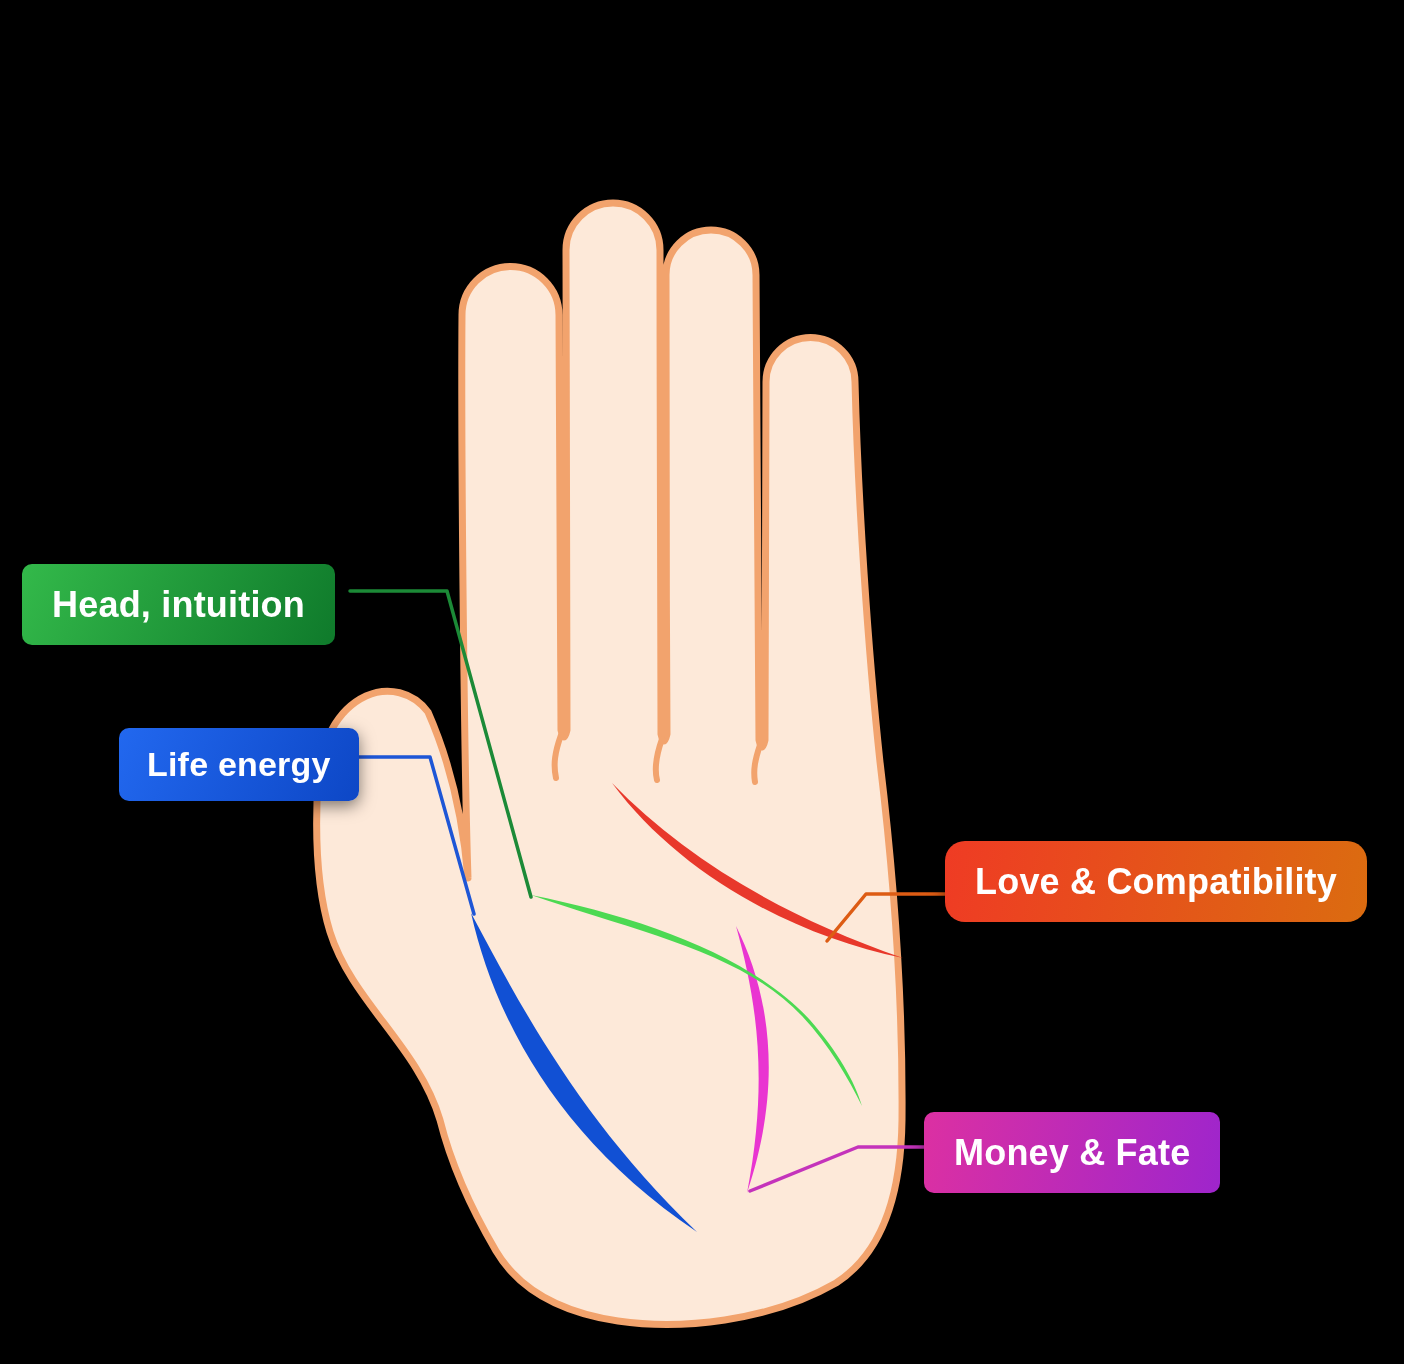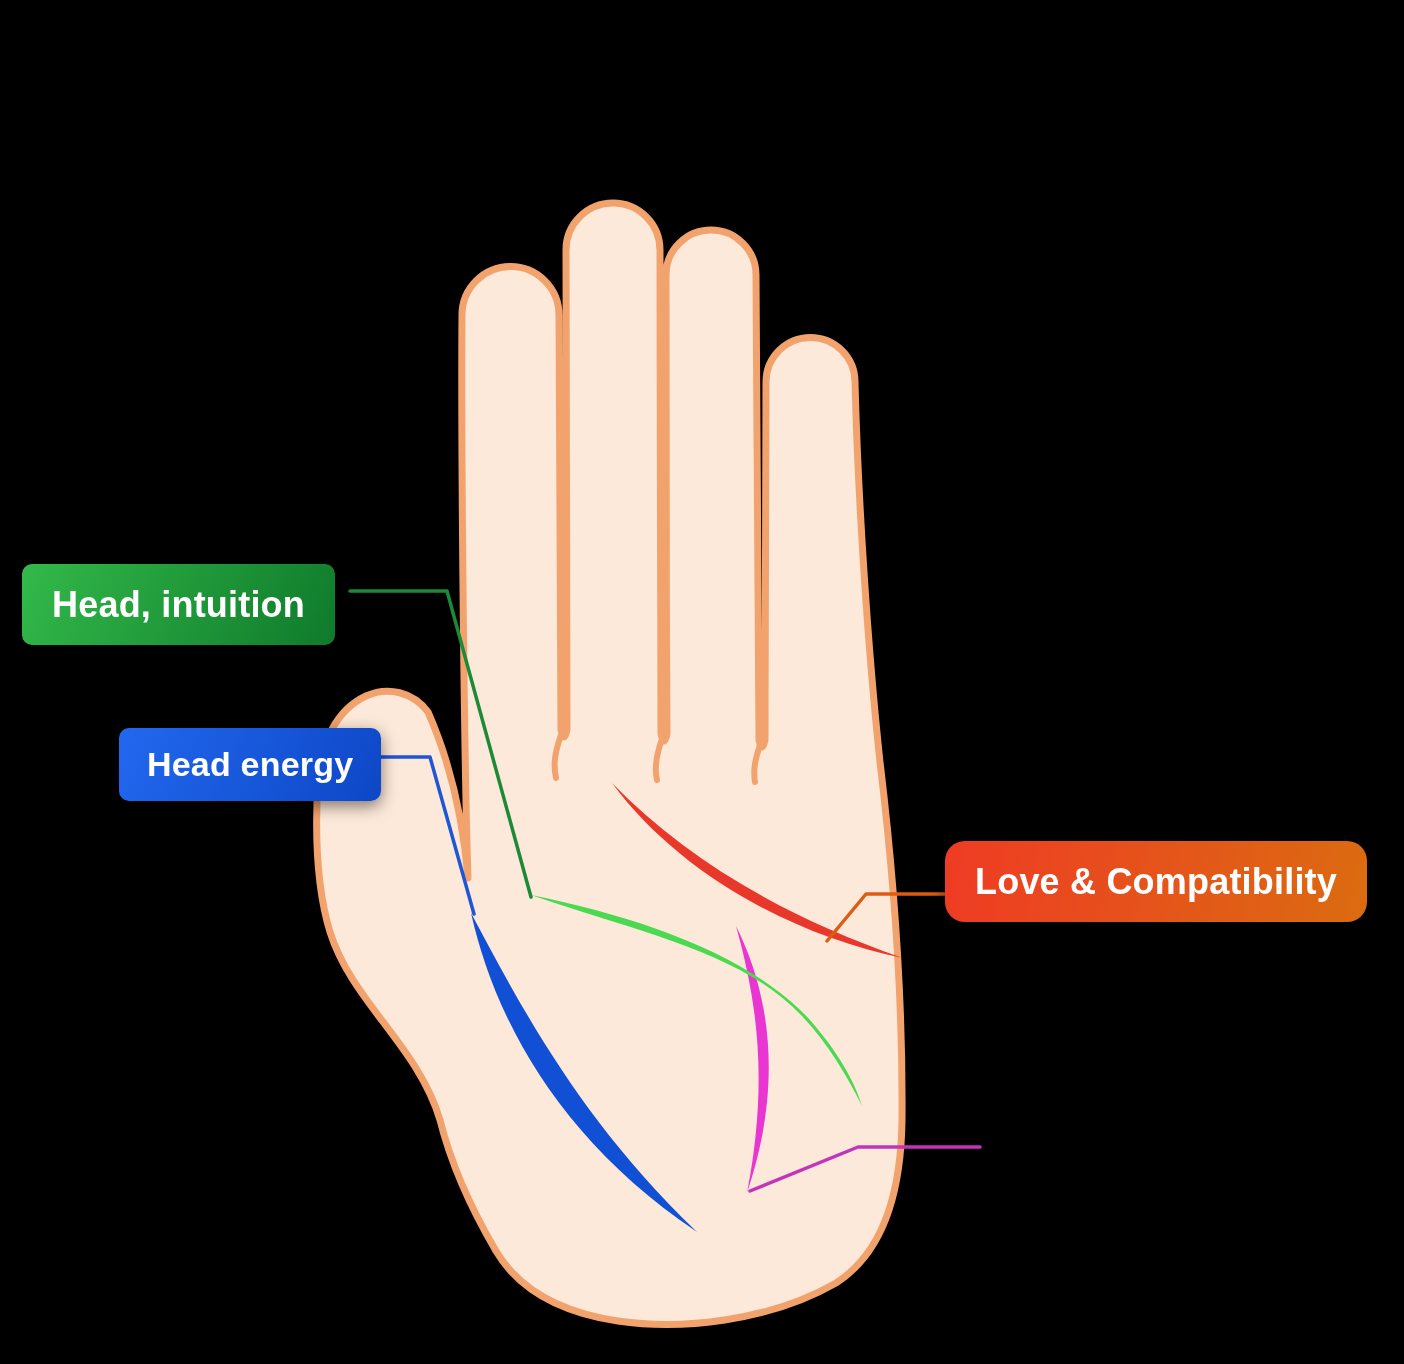--- a/index.html
+++ b/index.html
@@ -154,21 +154,24 @@
     <polyline class="leader leader-life" points="340,757 430,757 474,914"></polyline>
     <polyline class="leader leader-love" points="1000,894 866,894 827,941"></polyline>
     <polyline class="leader leader-money" points="980,1147 858,1147 750,1191"></polyline>
   </svg>
 
   <div class="label label-head">
     <span>Head, intuition</span>
   </div>
 
   <div class="label label-life">
-    <span>Head energy</span>
+    <span>Life energy</span>
   </div>
 
   <div class="label label-love">
     <span>Love &amp; Compatibility</span>
   </div>
 
+  <div class="label label-money">
+    <span>Money &amp; Fate</span>
+  </div>
 
 </div>
 
 </body></html>

